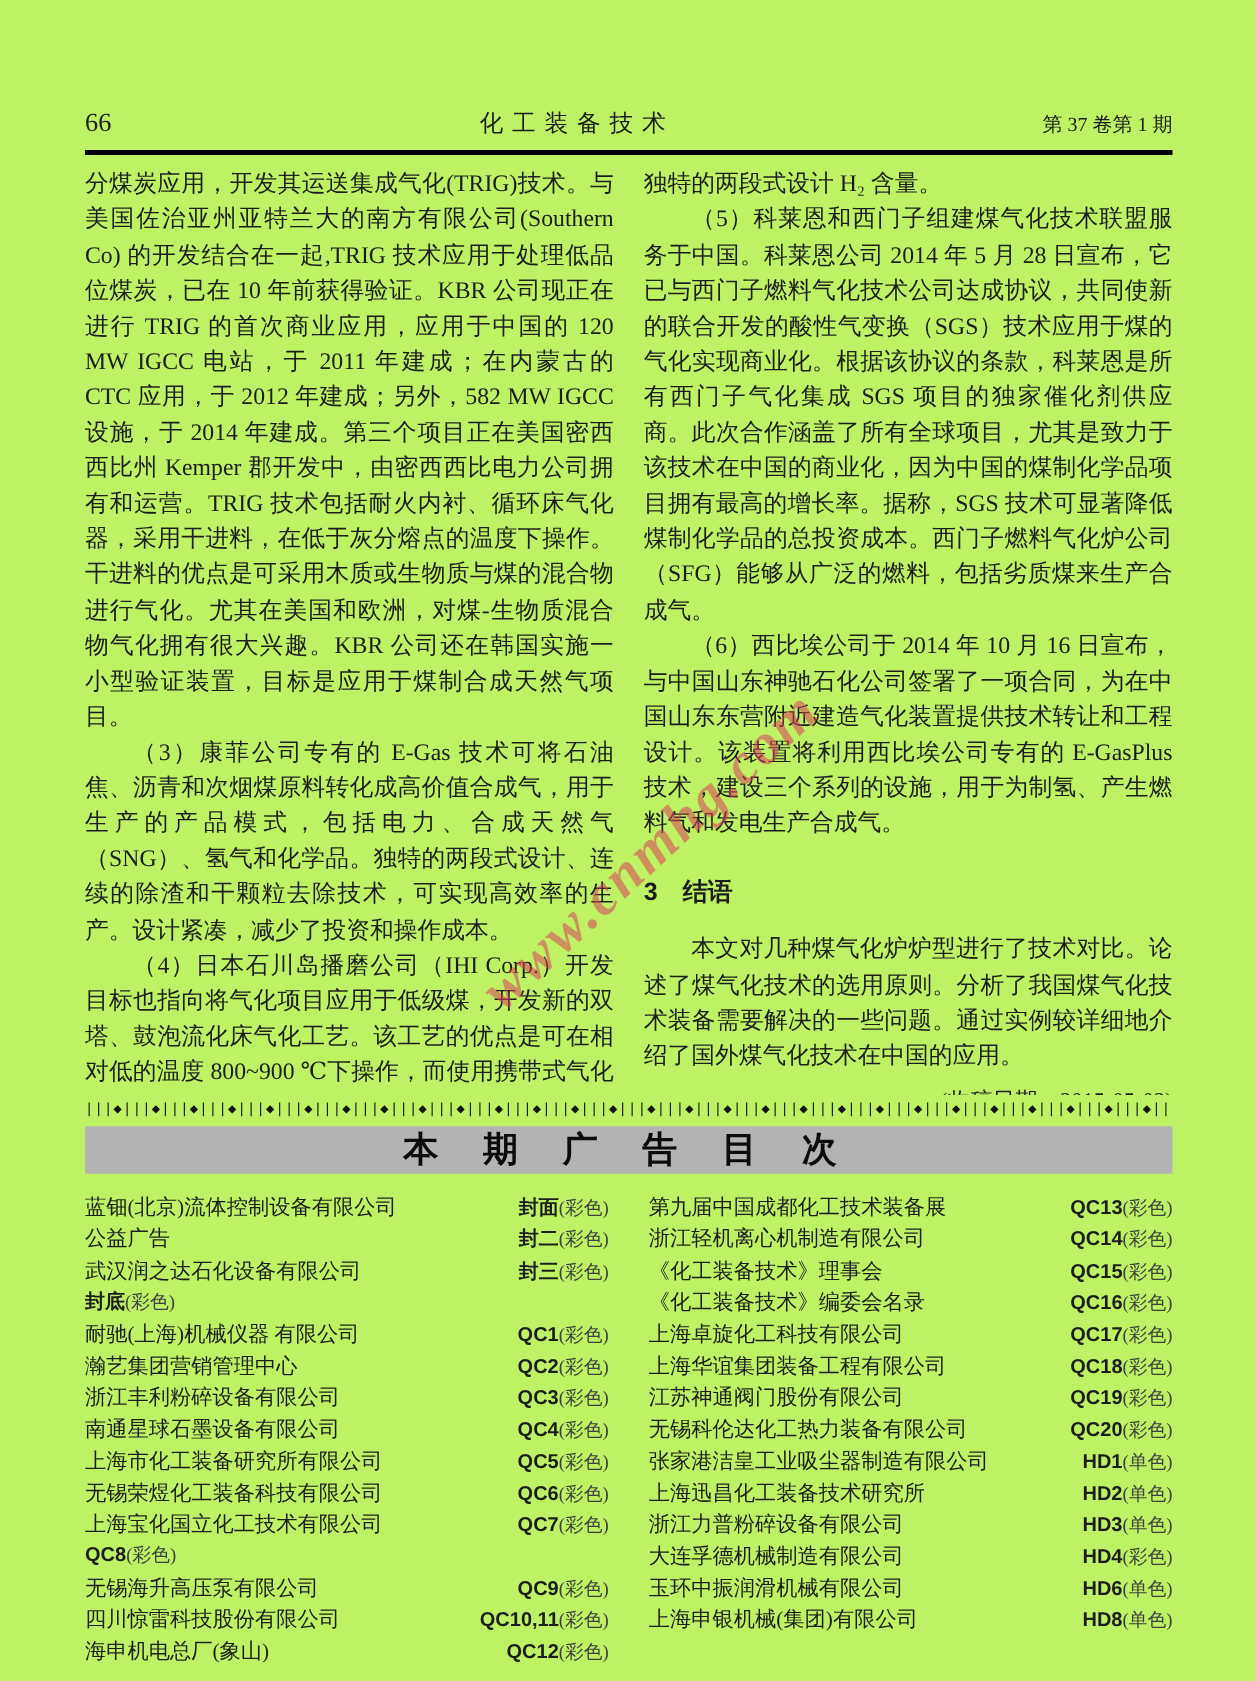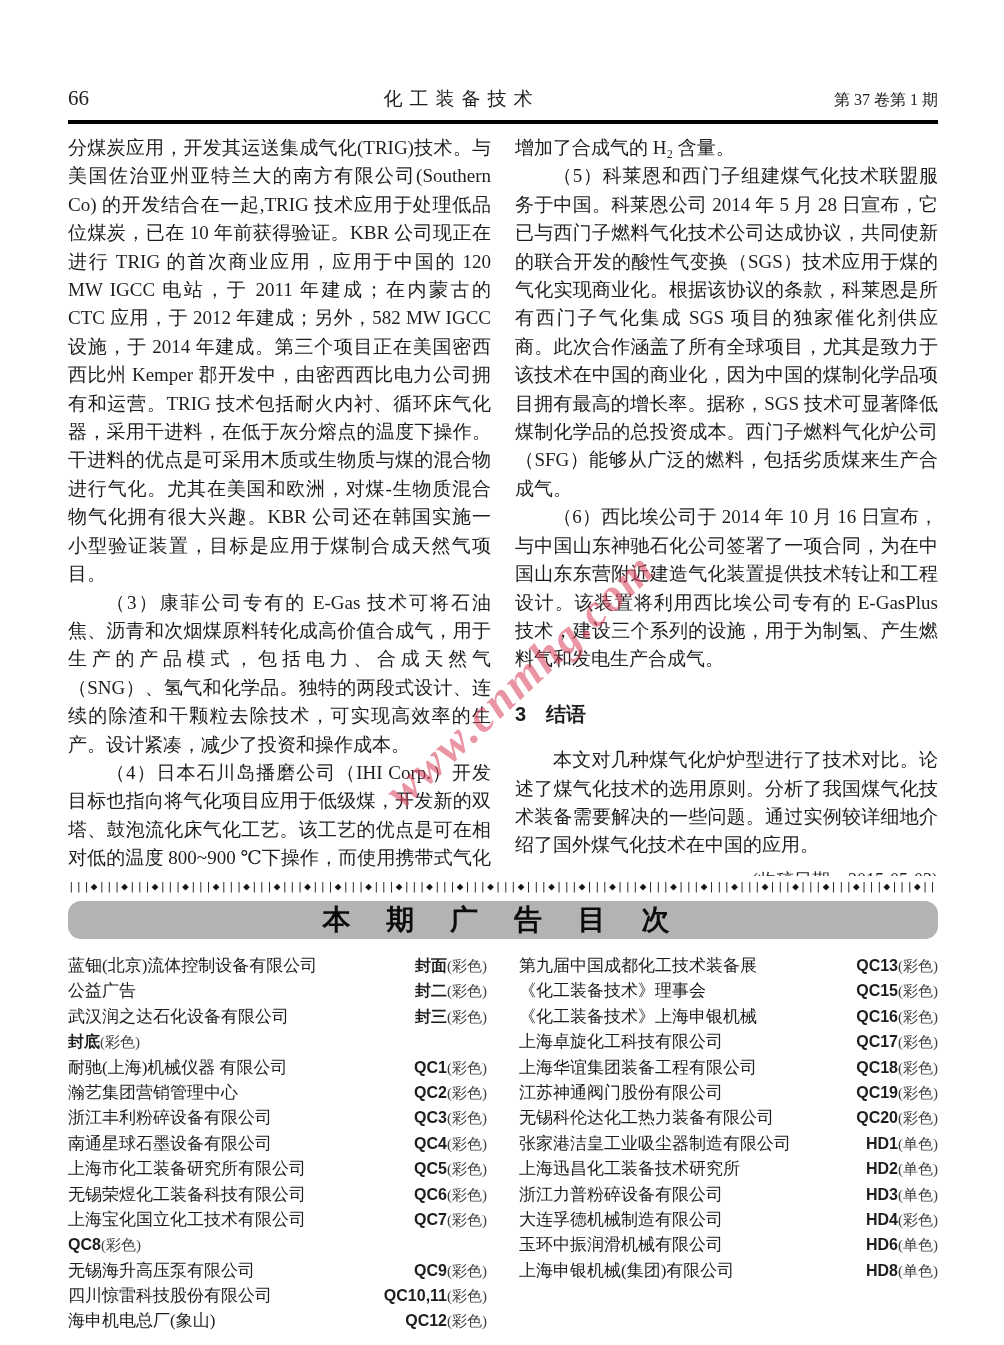--- a/index.html
+++ b/index.html
@@ -1,18 +1,18 @@
 <!DOCTYPE html>
 <html><head>
 <meta charset="utf-8">
 <style>
   html,body{margin:0;padding:0;background:#e8e8e8;}
   .page{
     width:1004px;height:1345px;box-sizing:border-box;position:relative;
-    margin:0 auto;background:#ffffff;color:#1d1d1d;
+    margin:0 auto;background:#bef264;color:#1d1d1d;
     padding:86px 66px 0 68px;overflow:hidden;
     font-family:"Liberation Serif","DejaVu Serif",serif;
   }
   
   .hdr{display:flex;justify-content:space-between;align-items:baseline;
        font-size:19px;}
   .hdr .pgno{font-size:21px;}
   .hdr .jtitle{letter-spacing:7px;font-size:19px;}
   .hdr .issue{font-size:16px;}
   .hdr-rule{border:none;border-top:4px solid #000;margin:8px 0 0 0;}
@@ -27,21 +27,21 @@
   
   .wm{position:absolute;left:392px;top:772px;transform:rotate(-43deg);
       transform-origin:0 50%;font-size:46px;font-weight:bold;font-style:italic;
       color:rgba(217,62,88,0.55);letter-spacing:2px;white-space:nowrap;
       pointer-events:none;font-family:"Liberation Serif",serif;}
   
   .divider{margin-top:2px;height:17px;line-height:17px;overflow:hidden;
            white-space:nowrap;font-size:11px;letter-spacing:1px;color:#151515;
            font-family:"DejaVu Sans Mono",monospace;}
   .banner{margin-top:6px;height:38px;background:#b3b3b3;
-          display:flex;align-items:center;justify-content:center;border-radius:13px;}
+          display:flex;align-items:center;justify-content:center;}
   .banner span{font-family:"Liberation Sans","DejaVu Sans",sans-serif;
           font-weight:bold;font-size:28px;letter-spacing:14px;color:#0b0b0b;}
   
   .ads{display:flex;gap:32px;margin-top:14px;}
   .ads .acol{flex:1;min-width:0;text-align:center;}
   .ad-row{display:flex;justify-content:space-between;align-items:baseline;
           height:25.4px;line-height:25.4px;font-size:17px;}
   .ad-name{white-space:nowrap;overflow:hidden;}
   .ad-code{font-family:"Liberation Sans","DejaVu Sans",sans-serif;
            font-weight:bold;font-size:16px;white-space:nowrap;}
@@ -60,21 +60,21 @@
   </div>
   <hr class="hdr-rule">
 
   <div class="body-cols">
     <div class="col">
       <p>分煤炭应用，开发其运送集成气化(TRIG)技术。与美国佐治亚州亚特兰大的南方有限公司(Southern Co) 的开发结合在一起,TRIG 技术应用于处理低品位煤炭，已在 10 年前获得验证。KBR 公司现正在进行 TRIG 的首次商业应用，应用于中国的 120 MW IGCC 电站，于 2011 年建成；在内蒙古的 CTC 应用，于 2012 年建成；另外，582 MW IGCC 设施，于 2014 年建成。第三个项目正在美国密西西比州 Kemper 郡开发中，由密西西比电力公司拥有和运营。TRIG 技术包括耐火内衬、循环床气化器，采用干进料，在低于灰分熔点的温度下操作。干进料的优点是可采用木质或生物质与煤的混合物进行气化。尤其在美国和欧洲，对煤-生物质混合物气化拥有很大兴趣。KBR 公司还在韩国实施一小型验证装置，目标是应用于煤制合成天然气项目。</p>
       <p class="ind">（3）康菲公司专有的 E-Gas 技术可将石油焦、沥青和次烟煤原料转化成高价值合成气，用于生产的产品模式，包括电力、合成天然气（SNG）、氢气和化学品。独特的两段式设计、连续的除渣和干颗粒去除技术，可实现高效率的生产。设计紧凑，减少了投资和操作成本。</p>
       <p class="ind">（4）日本石川岛播磨公司（IHI Corp.）开发目标也指向将气化项目应用于低级煤，开发新的双塔、鼓泡流化床气化工艺。该工艺的优点是可在相对低的温度 800~900 ℃下操作，而使用携带式气化器为 1400~1500 ℃，并且使用蒸汽代替氧气，从而</p>
     </div>
     <div class="col">
-      <p>增加了合成气的 H₂ 含量。</p>
+      <p>独特的两段式设计 H₂ 含量。</p>
       <p class="ind">（5）科莱恩和西门子组建煤气化技术联盟服务于中国。科莱恩公司 2014 年 5 月 28 日宣布，它已与西门子燃料气化技术公司达成协议，共同使新的联合开发的酸性气变换（SGS）技术应用于煤的气化实现商业化。根据该协议的条款，科莱恩是所有西门子气化集成 SGS 项目的独家催化剂供应商。此次合作涵盖了所有全球项目，尤其是致力于该技术在中国的商业化，因为中国的煤制化学品项目拥有最高的增长率。据称，SGS 技术可显著降低煤制化学品的总投资成本。西门子燃料气化炉公司（SFG）能够从广泛的燃料，包括劣质煤来生产合成气。</p>
       <p class="ind">（6）西比埃公司于 2014 年 10 月 16 日宣布，与中国山东神驰石化公司签署了一项合同，为在中国山东东营附近建造气化装置提供技术转让和工程设计。该装置将利用西比埃公司专有的 E-GasPlus 技术，建设三个系列的设施，用于为制氢、产生燃料气和发电生产合成气。</p>
       <div class="sec-head">3　结语</div>
       <p class="ind">本文对几种煤气化炉炉型进行了技术对比。论述了煤气化技术的选用原则。分析了我国煤气化技术装备需要解决的一些问题。通过实例较详细地介绍了国外煤气化技术在中国的应用。</p>
       <div class="recv">(收稿日期：2015-05-03)</div>
     </div>
   </div>
 
   <div class="wm">www.cnmhg.com</div>
 
@@ -144,25 +144,29 @@
           <span class="ad-name">海申机电总厂(象山)</span>
           <span class="ad-code"><b>QC12</b><span class="ad-note">(彩色)</span></span>
         </div>
     </div>
     <div class="acol">
       <div class="ad-row">
           <span class="ad-name">第九届中国成都化工技术装备展</span>
           <span class="ad-code"><b>QC13</b><span class="ad-note">(彩色)</span></span>
         </div>
       <div class="ad-row">
+          <span class="ad-name">浙江轻机离心机制造有限公司</span>
+          <span class="ad-code"><b>QC14</b><span class="ad-note">(彩色)</span></span>
+        </div>
+      <div class="ad-row">
           <span class="ad-name">《化工装备技术》理事会</span>
           <span class="ad-code"><b>QC15</b><span class="ad-note">(彩色)</span></span>
         </div>
       <div class="ad-row">
-          <span class="ad-name">《化工装备技术》上海申银机械</span>
+          <span class="ad-name">《化工装备技术》编委会名录</span>
           <span class="ad-code"><b>QC16</b><span class="ad-note">(彩色)</span></span>
         </div>
       <div class="ad-row">
           <span class="ad-name">上海卓旋化工科技有限公司</span>
           <span class="ad-code"><b>QC17</b><span class="ad-note">(彩色)</span></span>
         </div>
       <div class="ad-row">
           <span class="ad-name">上海华谊集团装备工程有限公司</span>
           <span class="ad-code"><b>QC18</b><span class="ad-note">(彩色)</span></span>
         </div>

